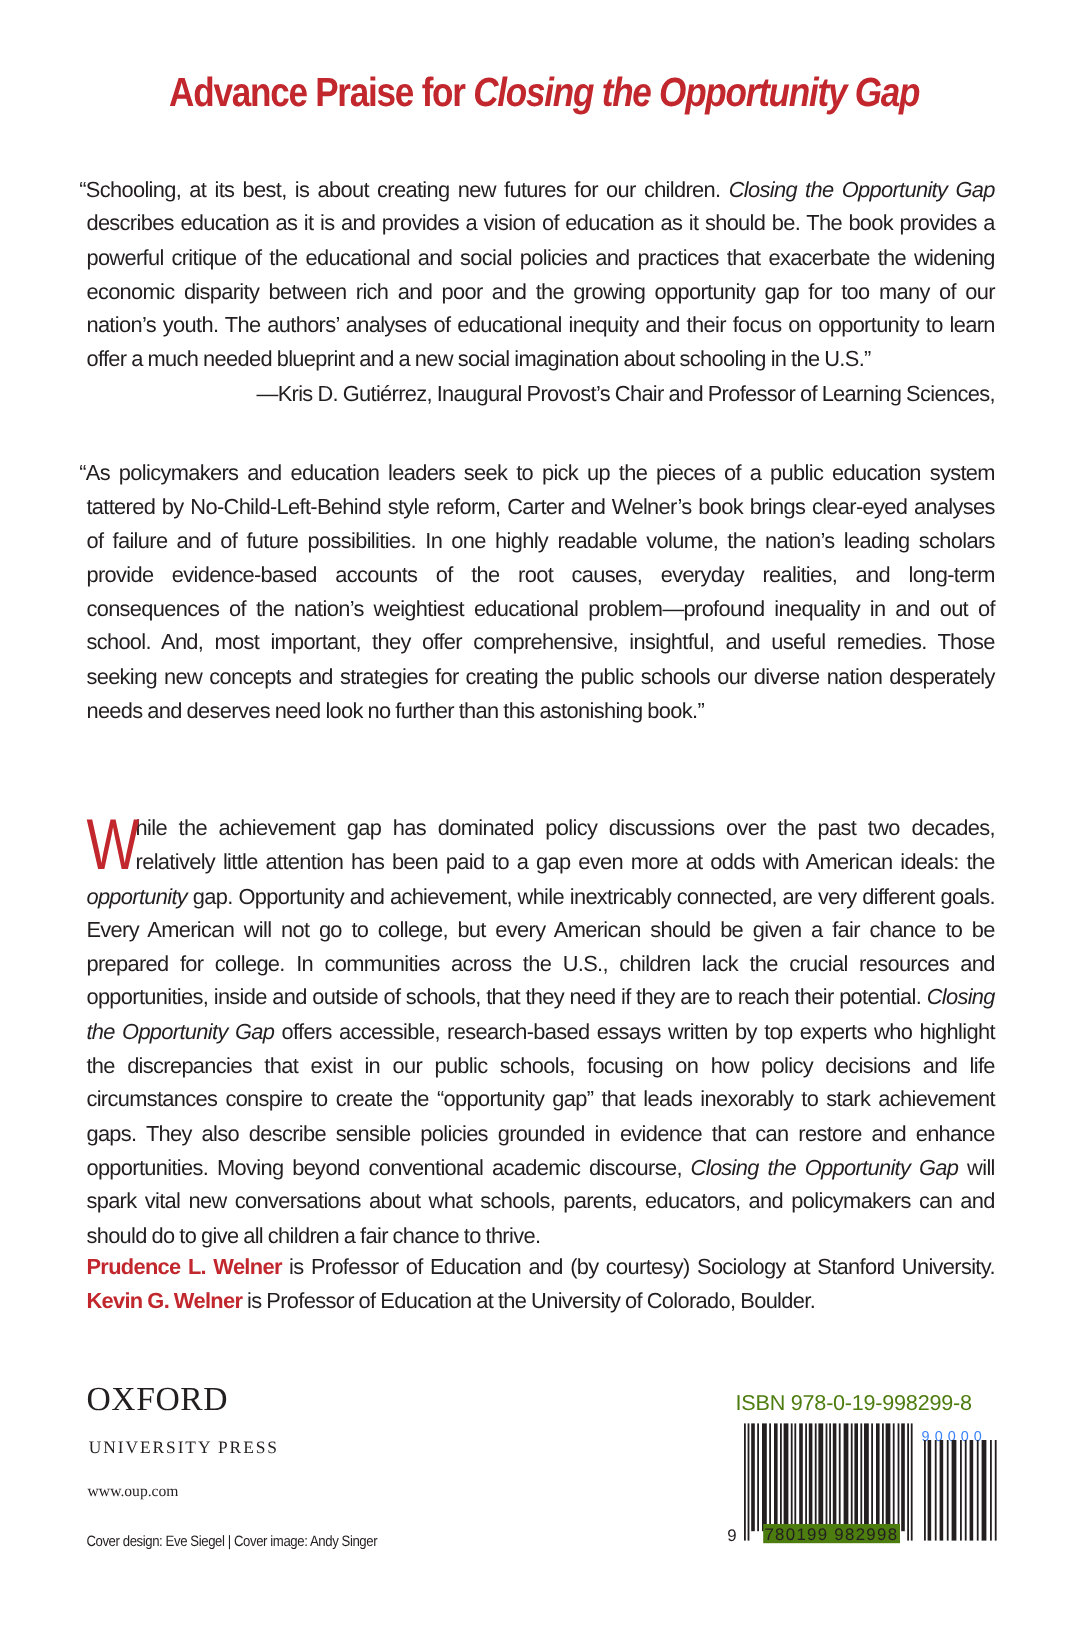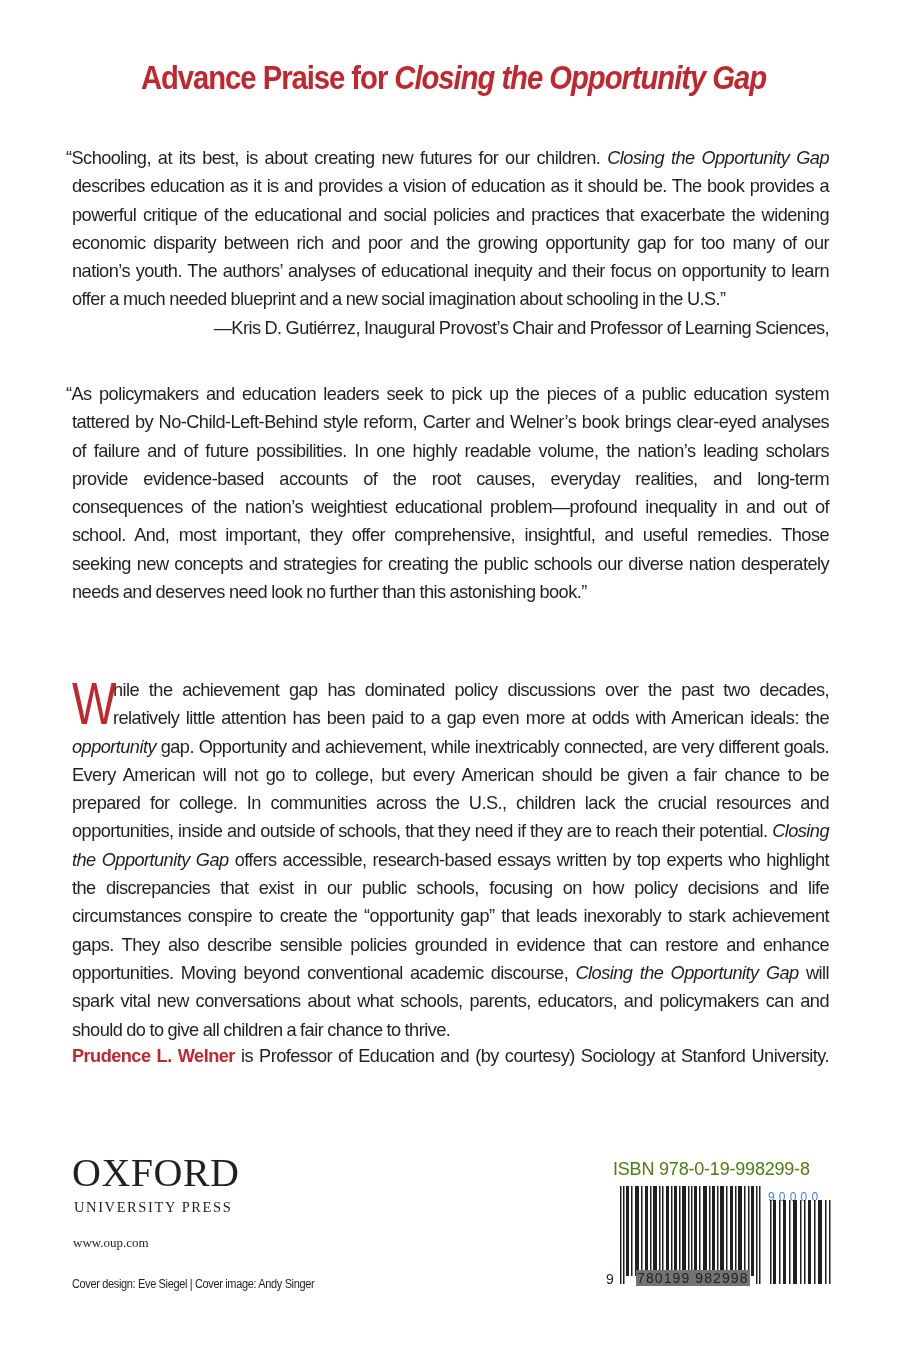--- a/index.html
+++ b/index.html
@@ -30,21 +30,21 @@
     margin: 4px 3px 0 0; font-weight: normal; letter-spacing: -2px;
     transform: scaleX(0.78); transform-origin: left;
     width: 38px;
   }
   .bios { top: 1042px; }
   .bios .name { color: #c1272d; font-weight: bold; }
   .bios p { margin: 0; text-align: justify; text-align-last: justify; }
   .bios p.last { text-align-last: left; }
   .oxford {
     position: absolute; left: 72px; top: 1153px;
-    font-family: "Liberation Serif", serif; font-size: 40px; letter-spacing: 0.5px;
+    font-family: "Liberation Serif", serif; font-size: 28px; letter-spacing: 0.5px;
     color: #231f20; line-height: 1;
   }
   .oup {
     position: absolute; left: 74px; top: 1199px;
     font-family: "Liberation Serif", serif; font-size: 14.5px; letter-spacing: 1.6px;
     color: #231f20;
   }
   .url {
     position: absolute; left: 73px; top: 1235px;
     font-family: "Liberation Serif", serif; font-size: 13px; color: #231f20;
@@ -55,21 +55,21 @@
     transform: scaleX(0.88); transform-origin: left;
   }
   .isbn {
     position: absolute; left: 613px; top: 1159px;
     font-size: 18px; color: #4d7c0f; letter-spacing: -0.2px;
   }
   .barcode { position: absolute; left: 620px; top: 1186px; }
   .bc-first { position: absolute; left: 606px; top: 1271px; font-size: 14px; color:#231f20; }
   .bc-digits {
     position: absolute; left: 636px; top: 1270px; font-size: 14px; letter-spacing: 1.1px;
-    background: #737373; padding: 0 1px; color:#231f20;text-align:center;
+    background: #4d7c0f; padding: 0 1px; color:#231f20;text-align:center;
   }
   .bc-addon {
     position: absolute; left: 768px; top: 1190px; font-size: 12px; letter-spacing: 4.2px; color:#3b82f6;
   }
 </style>
 </head>
 <body>
 
 <div class="title"><span>Advance Praise for </span><span class="it">Closing the Opportunity Gap</span></div>
 
@@ -81,20 +81,21 @@
 <div class="block quote2">
   <span>“As policymakers and education leaders seek to pick up the pieces of a public education system tattered by No-Child-Left-Behind style reform, Carter and Welner’s book brings clear-eyed analyses of failure and of future possibilities. In one highly readable volume, the nation’s leading scholars provide evidence-based accounts of the root causes, everyday realities, and long-term consequences of the nation’s weightiest educational problem—profound inequality in and out of school. And, most important, they offer com­prehensive, insightful, and useful remedies. Those seeking new concepts and strategies for creating the public schools our diverse nation desperately needs and deserves need look no further than this astonish­ing book.”</span>
 </div>
 
 <div class="block blurb">
   <span class="dropcap">W</span><span>hile the achievement gap has dominated policy discussions over the past two decades, relatively little attention has been paid to a gap even more at odds with American ideals: the </span><span class="it">opportunity</span><span> gap. Oppor­tunity and achievement, while inextricably connected, are very different goals. Every American will not go to college, but every American should be given a fair chance to be prepared for college. In communities across the U.S., children lack the crucial resources and opportunities, inside and outside of schools, that they need if they are to reach their potential. </span><span class="it">Closing the Opportunity Gap</span><span> offers accessible, research-based essays written by top experts who highlight the discrepancies that exist in our public schools, focusing on how policy decisions and life circumstances conspire to create the “opportunity gap” that leads inexorably to stark achievement gaps. They also describe sensible policies grounded in evidence that can restore and enhance opportunities. Moving beyond conventional academic discourse, </span><span class="it">Closing the Opportunity Gap</span><span> will spark vital new conversations about what schools, parents, educators, and policymakers can and should do to give all children a fair chance to thrive.</span>
 </div>
 
 <div class="block bios">
   <p><span class="name">Prudence L. Welner</span><span> is Professor of Education and (by courtesy) Sociology at Stanford University.</span></p>
+  <p class="last"><span class="name">Kevin G. Welner</span><span> is Professor of Education at the University of Colorado, Boulder.</span></p>
 </div>
 
 <div class="oxford">OXFORD</div>
 <div class="oup">UNIVERSITY PRESS</div>
 <div class="url">www.oup.com</div>
 <div class="credits">Cover design: Eve Siegel | Cover image: Andy Singer</div>
 
 <div class="isbn">ISBN 978-0-19-998299-8</div>
 <div class="bc-addon">90000</div>
 <svg class="barcode" width="220" height="98" viewBox="0 0 220 98">

